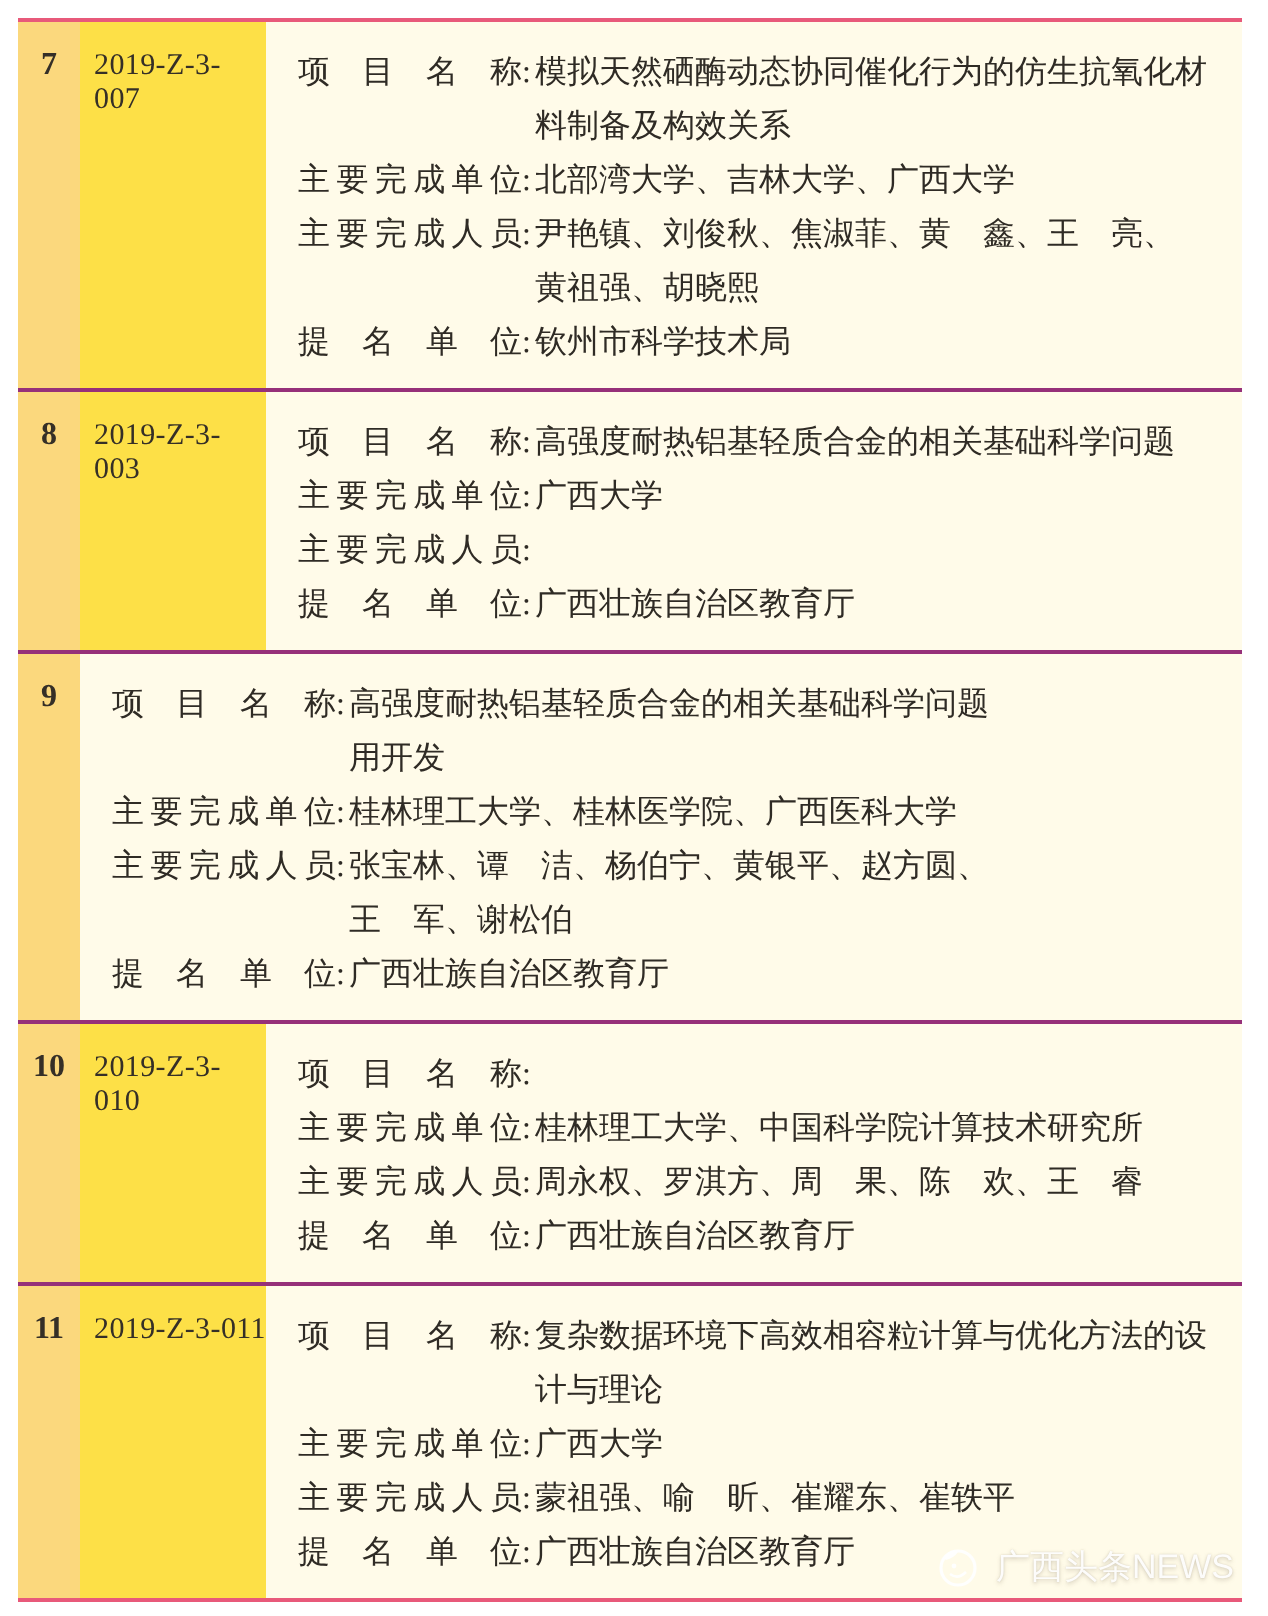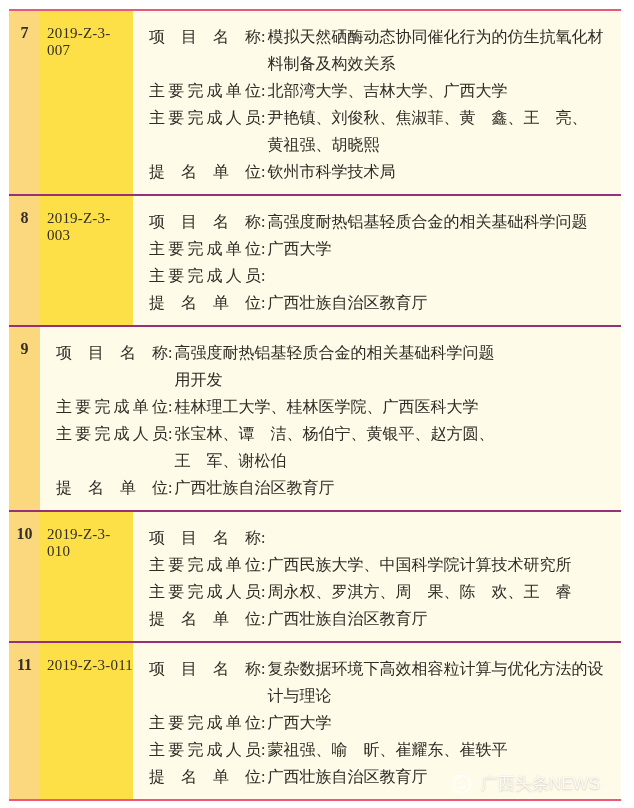--- a/index.html
+++ b/index.html
@@ -27,21 +27,21 @@
   }
   .field { display:flex; font-size:16px; line-height:27px; color:#2f2b25; }
   .flabel { flex:0 0 auto; white-space:nowrap; }
   .ltext {
     display:inline-block; width:112px; vertical-align:top;
     text-align:justify; text-align-last:justify;
   }
   .fvalue { flex:1; white-space:pre-wrap; padding-left:2px; }
   .divider { height:2px; background:#963079; }
   .watermark {
-    position:absolute; right:34px; bottom:13px;
+    position:absolute; right:17px; bottom:13px;
     display:flex; align-items:center; gap:7px;
     color:rgba(255,255,255,0.93); font-size:17px;
     font-family:"Liberation Sans","DejaVu Sans",sans-serif;
     text-shadow:0 1px 2px rgba(170,160,140,0.45), 0 0 1px rgba(170,160,140,0.4);
   }
   .wm-logo { width:24px; height:24px; display:inline-block; }
 </style>
 </head>
 <body>
 
@@ -125,21 +125,21 @@
 
     <div class="row">
       <div class="col-no">10</div>
       <div class="col-code">2019-Z-3-010</div>
       <div class="col-content">
         <div class="field">
           <span class="flabel"><span class="ltext">项目名称</span><span class="colon">:</span></span>
         </div>
         <div class="field">
           <span class="flabel"><span class="ltext">主要完成单位</span><span class="colon">:</span></span>
-          <span class="fvalue">广西民族大学、中国科学院计算技术研究所</span>
+          <span class="fvalue">桂林理工大学、中国科学院计算技术研究所</span>
         </div>
         <div class="field">
           <span class="flabel"><span class="ltext">主要完成人员</span><span class="colon">:</span></span>
           <span class="fvalue">周永权、罗淇方、周　果、陈　欢、王　睿</span>
         </div>
         <div class="field">
           <span class="flabel"><span class="ltext">提名单位</span><span class="colon">:</span></span>
           <span class="fvalue">广西壮族自治区教育厅</span>
         </div>
       </div>

